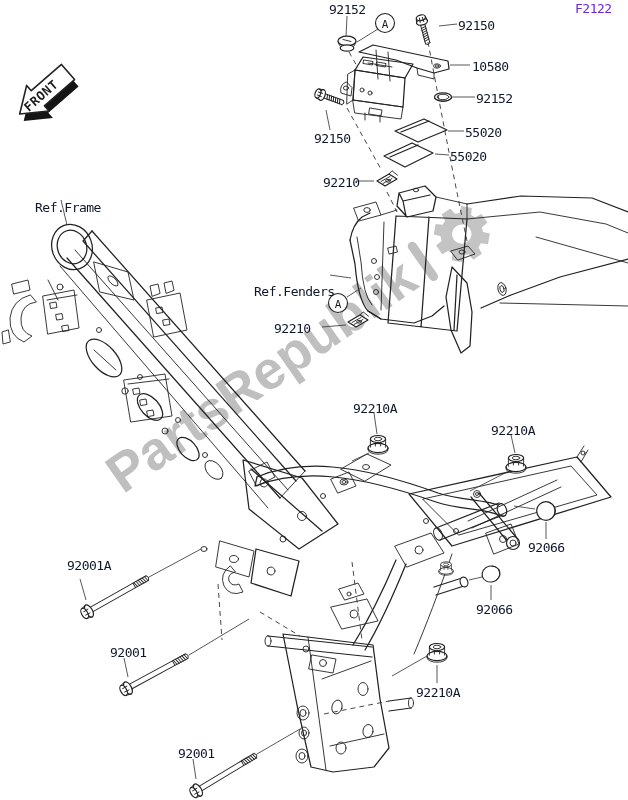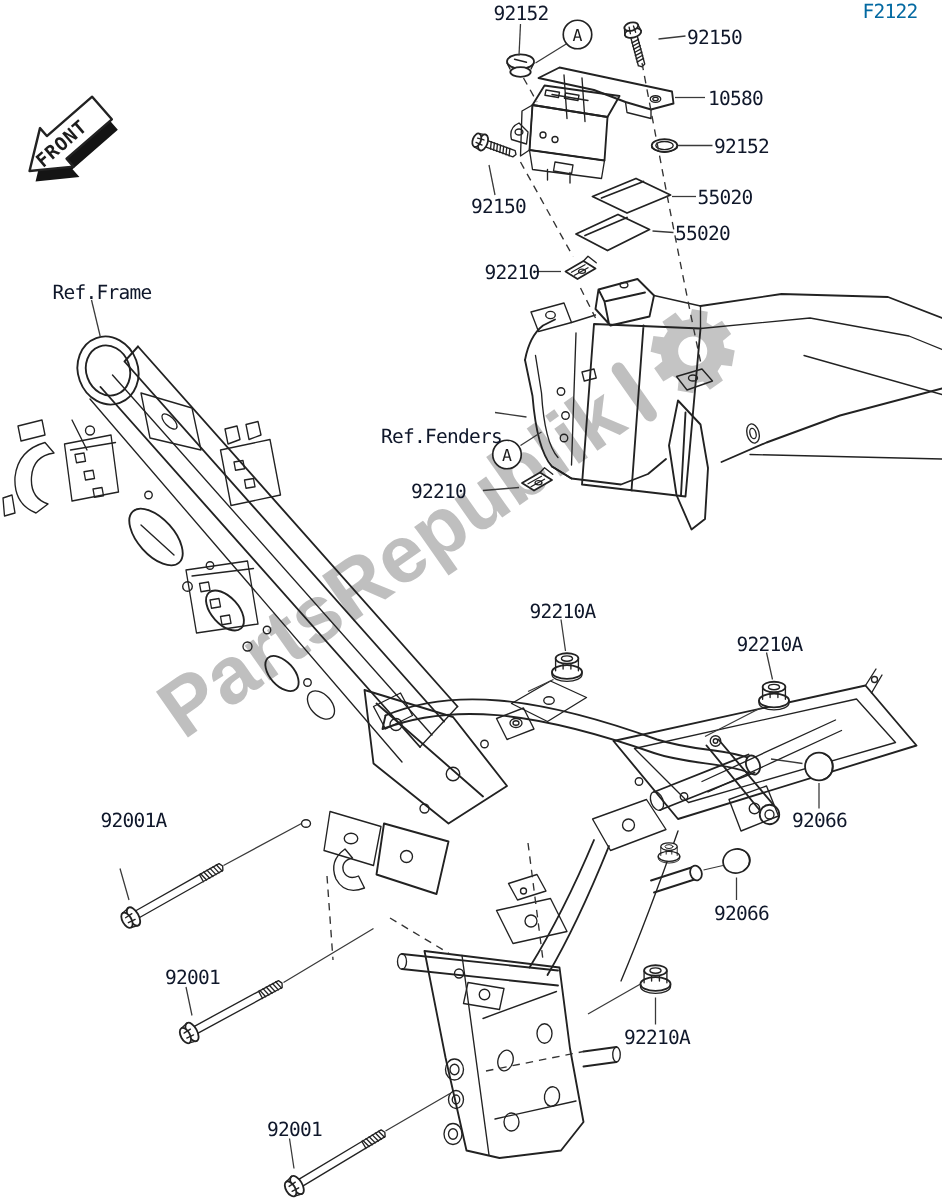--- a/index.html
+++ b/index.html
@@ -25,21 +25,21 @@
   .sf { stroke:#222; stroke-width:1.2; fill:#fff; stroke-linejoin:round; }
   .leader { stroke:#3a3a3a; stroke-width:0.85; fill:none; }
   .dash { stroke:#333; stroke-width:0.9; fill:none; stroke-dasharray:5 4; }
   .blk { fill:#141414; stroke:none; }
   svg text { font-family:"DejaVu Sans Mono", monospace; fill:#1c1c1c; }
   
   .lbl {
     position:absolute; z-index:3; white-space:nowrap;
     font-size:13px; letter-spacing:-0.5px; color:#0f172a;
   }
-  #code { position:absolute; left:575px; top:1px; z-index:3; font-size:13px; color:#0369a1; letter-spacing:-0.5px; }
+  #code { position:absolute; left:575px; top:1px; z-index:3; font-size:13px; color:#6d28d9; letter-spacing:-0.5px; }
 </style>
 </head>
 <body>
 
 <div id="stage">
 
   <div id="watermark">
     <span>PartsRepublik</span>
     <span class="bar"></span>
     <svg width="62" height="62" viewBox="-32 -32 64 64">
@@ -342,25 +342,25 @@
   <div id="code">F2122</div>
 
   <div class="lbl" style="left:329px; top:2px">92152</div>
   <div class="lbl" style="left:458px; top:18px">92150</div>
   <div class="lbl" style="left:472px; top:59px">10580</div>
   <div class="lbl" style="left:476px; top:91px">92152</div>
   <div class="lbl" style="left:314px; top:131px">92150</div>
   <div class="lbl" style="left:465px; top:125px">55020</div>
   <div class="lbl" style="left:450px; top:149px">55020</div>
   <div class="lbl" style="left:323px; top:175px">92210</div>
-  <div class="lbl" style="left:35px;  top:188px">Ref.Frame</div>
+  <div class="lbl" style="left:35px;  top:200px">Ref.Frame</div>
   <div class="lbl" style="left:254px; top:284px">Ref.Fenders</div>
   <div class="lbl" style="left:274px; top:321px">92210</div>
   <div class="lbl" style="left:353px; top:401px">92210A</div>
   <div class="lbl" style="left:491px; top:423px">92210A</div>
   <div class="lbl" style="left:528px; top:540px">92066</div>
-  <div class="lbl" style="left:67px;  top:540px">92001A</div>
+  <div class="lbl" style="left:67px;  top:558px">92001A</div>
   <div class="lbl" style="left:476px; top:602px">92066</div>
   <div class="lbl" style="left:110px; top:645px">92001</div>
   <div class="lbl" style="left:416px; top:685px">92210A</div>
   <div class="lbl" style="left:178px; top:746px">92001</div>
 
 </div>
 
 </body></html>

